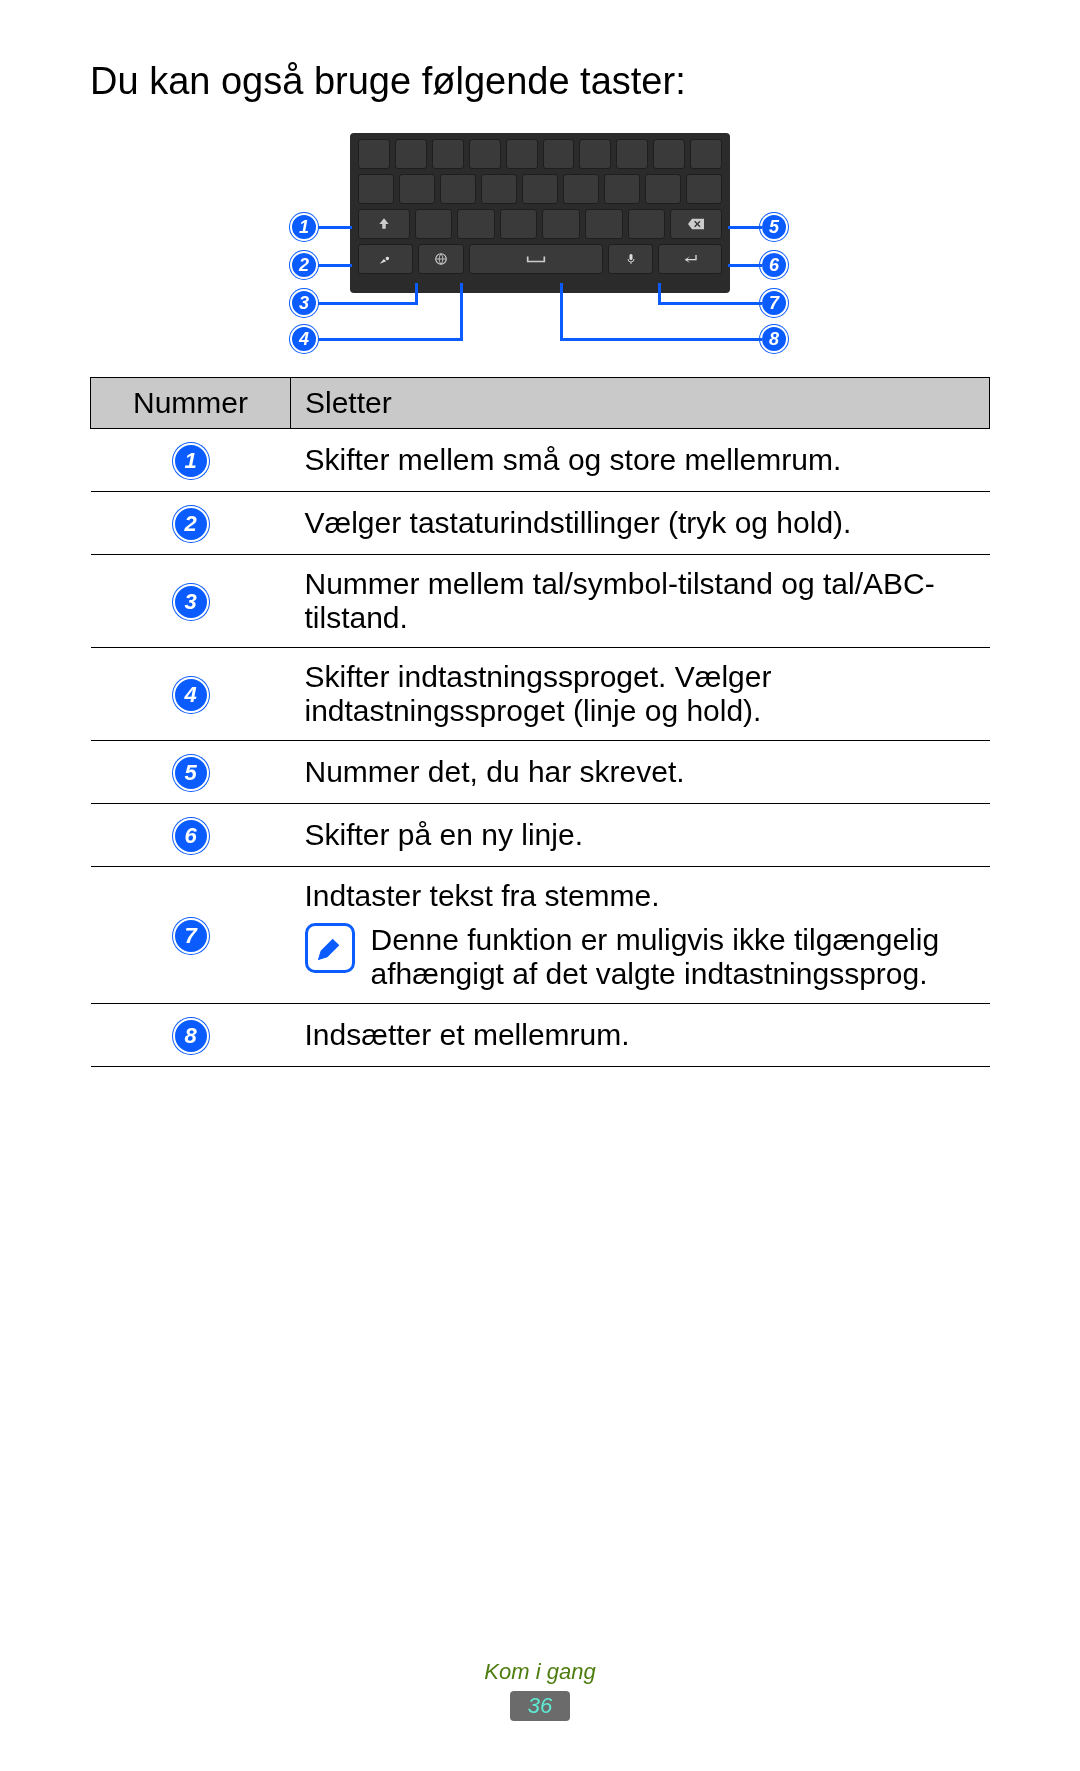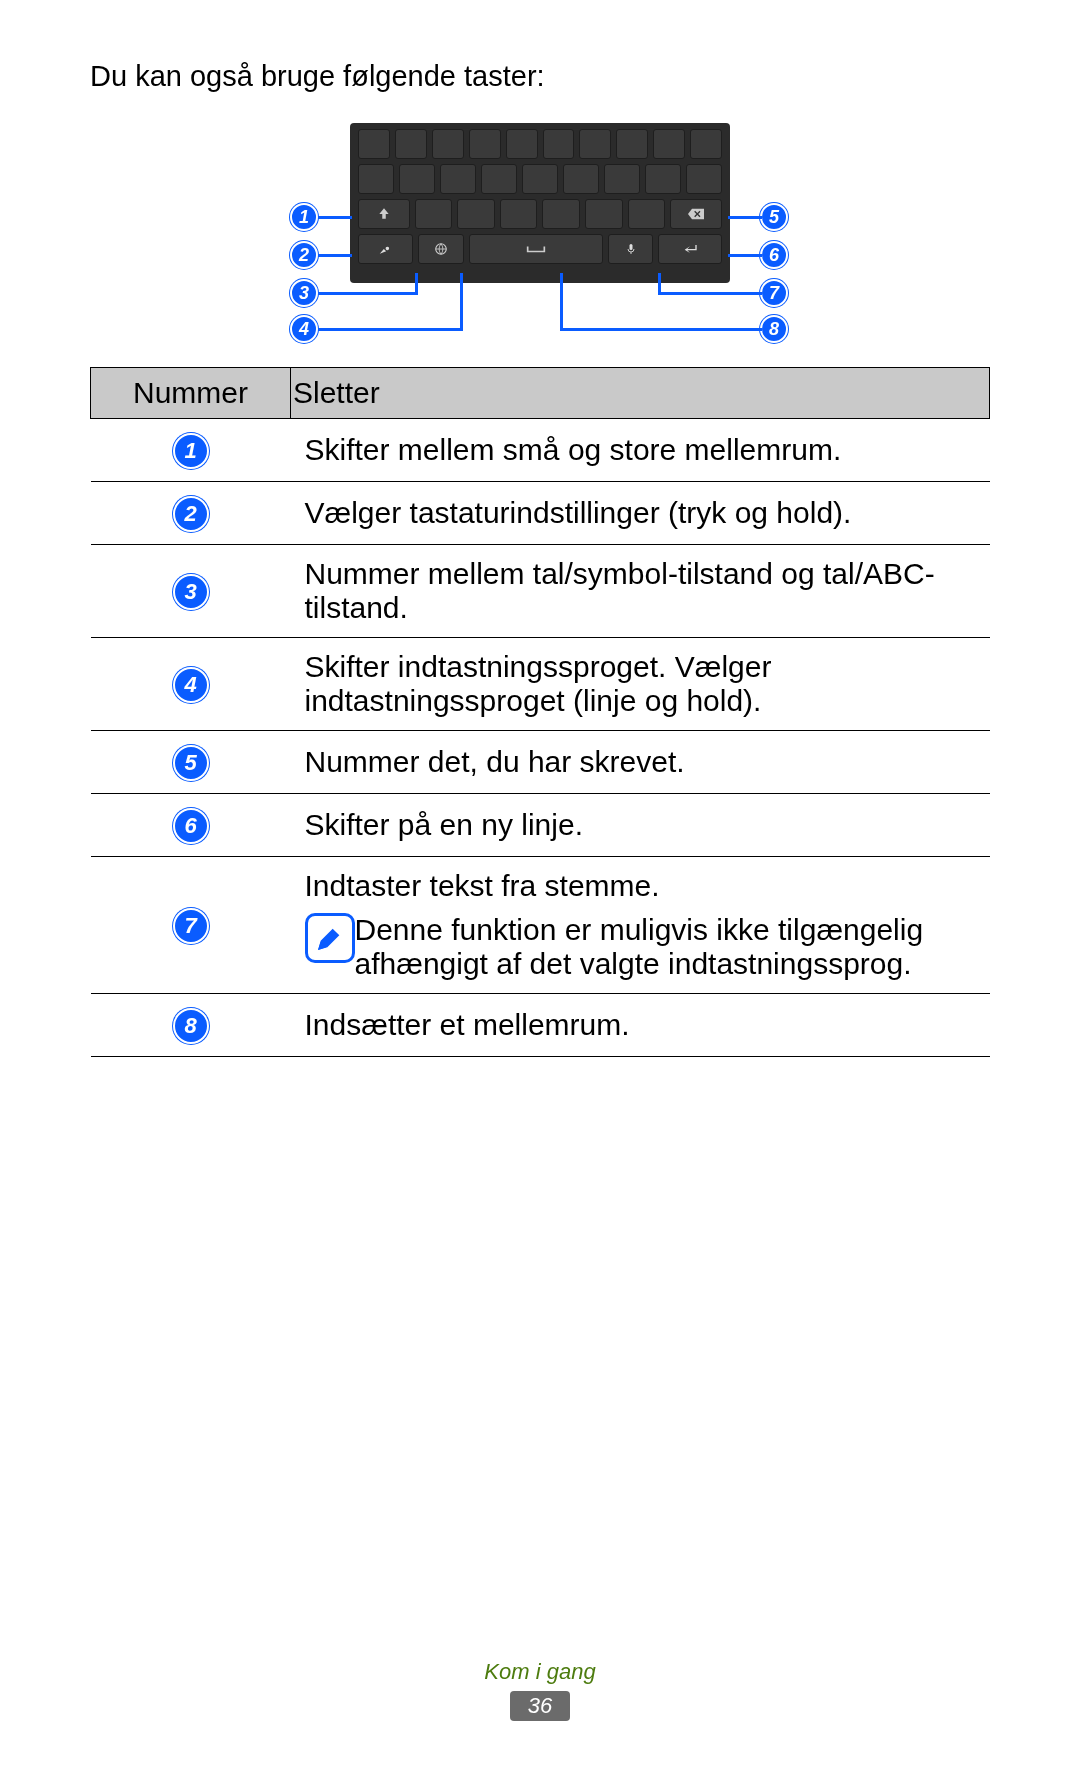--- a/index.html
+++ b/index.html
@@ -1,38 +1,38 @@
 <!DOCTYPE html>
 <html><head>
 <meta charset="utf-8">
 <style>
   * { box-sizing: border-box; margin: 0; padding: 0; }
   html, body { width: 1080px; height: 1771px; background: #fff; font-family: "Segoe UI", "Helvetica Neue", Arial, sans-serif; color: #000; }
   .page { width: 1080px; height: 1771px; position: relative; padding: 60px 90px 0 90px; }
-  .intro { font-size: 29px; margin-bottom: 30px; }
+  .intro { font-size: 38px; margin-bottom: 30px; }
   .diagram-wrap { display: flex; justify-content: center; margin-bottom: 24px; }
   .diagram { position: relative; width: 600px; height: 220px; }
   .kbd { position: absolute; left: 110px; top: 0; width: 380px; height: 160px; background: #2b2b2b; border-radius: 4px; padding: 6px 8px 6px 8px; display: flex; flex-direction: column; gap: 5px; }
   .krow { display: flex; gap: 5px; }
   .kkey { background: #3a3a3a; border: 1px solid #1e1e1e; border-radius: 3px; height: 30px; flex: 1; display: flex; align-items: center; justify-content: center; }
   .kkey svg, .kkey span { color: #ddd; fill: #ddd; font-size: 14px; }
   .marker { position: absolute; width: 28px; height: 28px; border-radius: 50%; background: #0a5cff; color: #fff; font-weight: bold; font-size: 18px; display: flex; align-items: center; justify-content: center; border: 2px solid #fff; box-shadow: 0 0 0 1px #0a5cff; font-style: italic; }
   .lead { position: absolute; background: #0a5cff; }
   table.func { width: 100%; border-collapse: collapse; }
-  table.func th { background: #c9c9c9; font-weight: normal; font-size: 30px; text-align: left; padding: 8px 2px; border: 1px solid #000; }
+  table.func th { background: #c9c9c9; font-weight: normal; font-size: 30px; text-align: left; padding: 8px 14px; border: 1px solid #000; }
   table.func th:first-child { width: 200px; text-align: center; border-right: 1px solid #000; }
   table.func td { border-top: 1px solid #000; border-bottom: 1px solid #000; padding: 12px 14px; font-size: 30px; vertical-align: middle; }
   table.func tr td:first-child { text-align: center; vertical-align: middle; }
   .numcircle { display: inline-flex; width: 36px; height: 36px; border-radius: 50%; background: #0a5cff; color: #fff; font-weight: bold; font-style: italic; align-items: center; justify-content: center; font-size: 22px; border: 2px solid #fff; box-shadow: 0 0 0 1px #0a5cff; }
-  .note-row { display: flex; align-items: flex-start; margin-top: 10px; }
+  .note-row { display: flex; align-items: flex-start; gap: 16px; margin-top: 10px; }
   .note-icon { width: 50px; height: 50px; flex-shrink: 0; border: 3px solid #0a5cff; border-radius: 10px; display: flex; align-items: center; justify-content: center; }
   .note-icon svg { width: 32px; height: 32px; fill: #0a5cff; }
   .footer { position: absolute; bottom: 50px; left: 0; width: 100%; text-align: center; }
   .footer-section { font-style: italic; font-size: 22px; color: #4d7c0f; margin-bottom: 6px; }
-  .footer-page { display: inline-block; background: #6b6b6b; color: #ffffff; font-style: italic; font-size: 22px; padding: 2px 18px; border-radius: 4px; }
+  .footer-page { display: inline-block; background: #6b6b6b; color: #5eead4; font-style: italic; font-size: 22px; padding: 2px 18px; border-radius: 4px; }
 </style>
 </head>
 <body>
 
 <div class="page">
 
   <p class="intro">Du kan også bruge følgende taster:</p>
 
   <div class="diagram-wrap">
     <div class="diagram">

